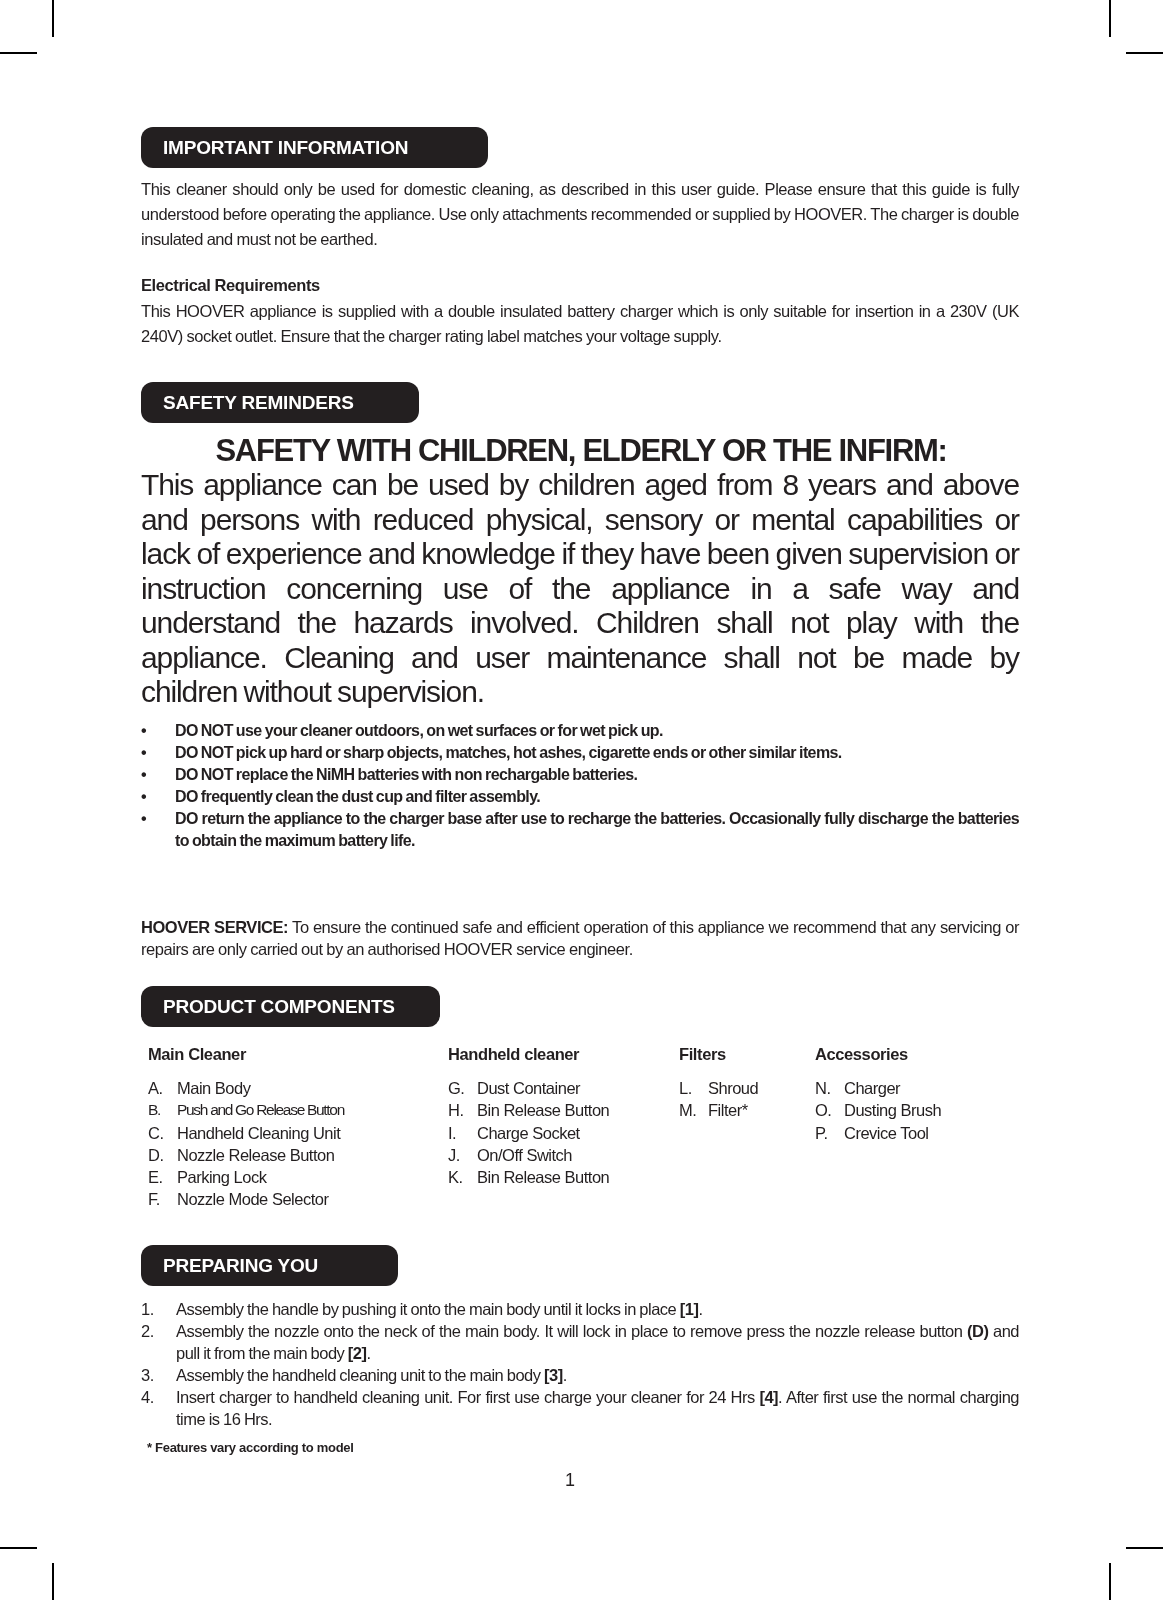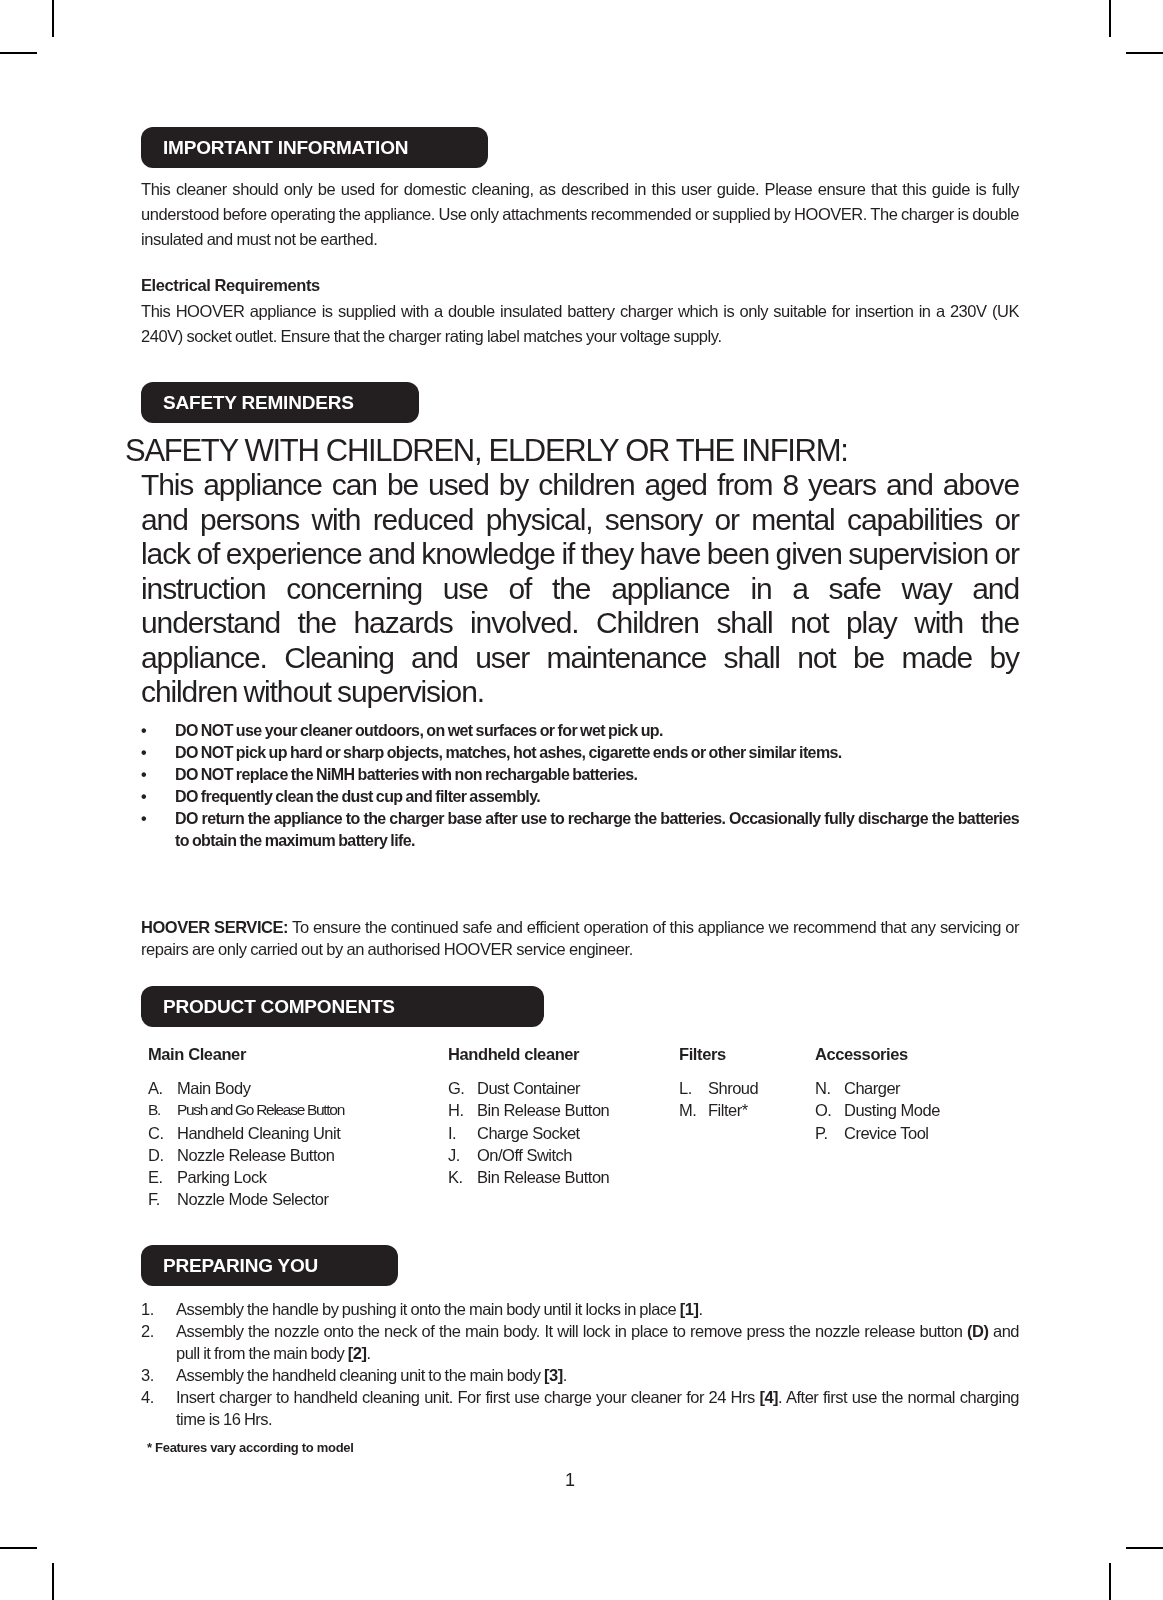--- a/index.html
+++ b/index.html
@@ -20,22 +20,22 @@
   .body-text {
     position: absolute; left: 141px; width: 878px;
     font-size: 16.5px; line-height: 25px; text-align: justify;
     letter-spacing: -0.45px; word-spacing: -0.5px;
   }
   .bold { font-weight: bold; }
   .subhead {
     position: absolute; left: 141px; font-weight: bold; font-size: 16.5px; letter-spacing: -0.4px;
   }
   .big-head {
-    position: absolute; left: 125px; width: 880px;
-    font-weight: normal; font-size: 31px; letter-spacing: -1.3px; line-height: 36px;
+    position: absolute; left: 141px; width: 880px;
+    font-weight: bold; font-size: 31px; letter-spacing: -1.3px; line-height: 36px; text-align: center;
   }
   .big-text {
     position: absolute; left: 141px; width: 878px;
     font-size: 30px; line-height: 34.5px; text-align: justify; letter-spacing: -1.1px; word-spacing: -1px;
   }
   .bullets {
     position: absolute; left: 141px; width: 878px; margin: 0; padding: 0; list-style: none;
     font-weight: bold; font-size: 16px; line-height: 22px; letter-spacing: -0.6px; word-spacing: -0.8px;
   }
   .bullets li { position: relative; padding-left: 34px; text-align: justify; }
@@ -78,21 +78,21 @@
 <ul class="bullets" style="top:720px;">
   <li>DO NOT use your cleaner outdoors, on wet surfaces or for wet pick up.</li>
   <li>DO NOT pick up hard or sharp objects, matches, hot ashes, cigarette ends or other similar items.</li>
   <li>DO NOT replace the NiMH batteries with non rechargable batteries.</li>
   <li>DO frequently clean the dust cup and filter assembly.</li>
   <li>DO return the appliance to the charger base after use to recharge the batteries. Occasionally fully discharge the batteries to obtain the maximum battery life.</li>
 </ul>
 
 <div class="body-text" style="top:916px; line-height:22px;"><span class="bold">HOOVER SERVICE:</span><span> To ensure the continued safe and efficient operation of this appliance we recommend that any servicing or repairs are only carried out by an authorised HOOVER service engineer.</span></div>
 
-<div class="pill" style="top:986px; width:403px;">PRODUCT COMPONENTS</div>
+<div class="pill" style="top:986px; width:299px;">PRODUCT COMPONENTS</div>
 
 <div class="col" style="left:148px; top:1045px;">
   <div class="col-title">Main Cleaner</div>
   <div class="col-item"><span class="letter">A.</span><span>Main Body</span></div>
   <div class="col-item narrow"><span class="letter">B.</span><span>Push and Go Release Button</span></div>
   <div class="col-item"><span class="letter">C.</span><span>Handheld Cleaning Unit</span></div>
   <div class="col-item"><span class="letter">D.</span><span>Nozzle Release Button</span></div>
   <div class="col-item"><span class="letter">E.</span><span>Parking Lock</span></div>
   <div class="col-item"><span class="letter">F.</span><span>Nozzle Mode Selector</span></div>
 </div>
@@ -108,21 +108,21 @@
 
 <div class="col" style="left:679px; top:1045px;">
   <div class="col-title">Filters</div>
   <div class="col-item"><span class="letter">L.</span><span>Shroud</span></div>
   <div class="col-item"><span class="letter">M.</span><span>Filter*</span></div>
 </div>
 
 <div class="col" style="left:815px; top:1045px;">
   <div class="col-title">Accessories</div>
   <div class="col-item"><span class="letter">N.</span><span>Charger</span></div>
-  <div class="col-item"><span class="letter">O.</span><span>Dusting Mode</span></div>
+  <div class="col-item"><span class="letter">O.</span><span>Dusting Brush</span></div>
   <div class="col-item"><span class="letter">P.</span><span>Crevice Tool</span></div>
 </div>
 
 <div class="pill" style="top:1245px; width:257px;">PREPARING YOU CLEANER</div>
 
 <ol class="steps" style="top:1298px;">
   <li><span class="num">1.</span><span>Assembly the handle by pushing it onto the main body until it locks in place </span><span class="bold">[1]</span><span>.</span></li>
   <li><span class="num">2.</span><span>Assembly the nozzle onto the neck of the main body. It will lock in place to remove press the nozzle release button </span><span class="bold">(D)</span><span> and pull it from the main body </span><span class="bold">[2]</span><span>.</span></li>
   <li><span class="num">3.</span><span>Assembly the handheld cleaning unit to the main body </span><span class="bold">[3]</span><span>.</span></li>
   <li><span class="num">4.</span><span>Insert charger to handheld cleaning unit. For first use charge your cleaner for 24 Hrs </span><span class="bold">[4]</span><span>. After first use the normal charging time is 16 Hrs.</span></li>

